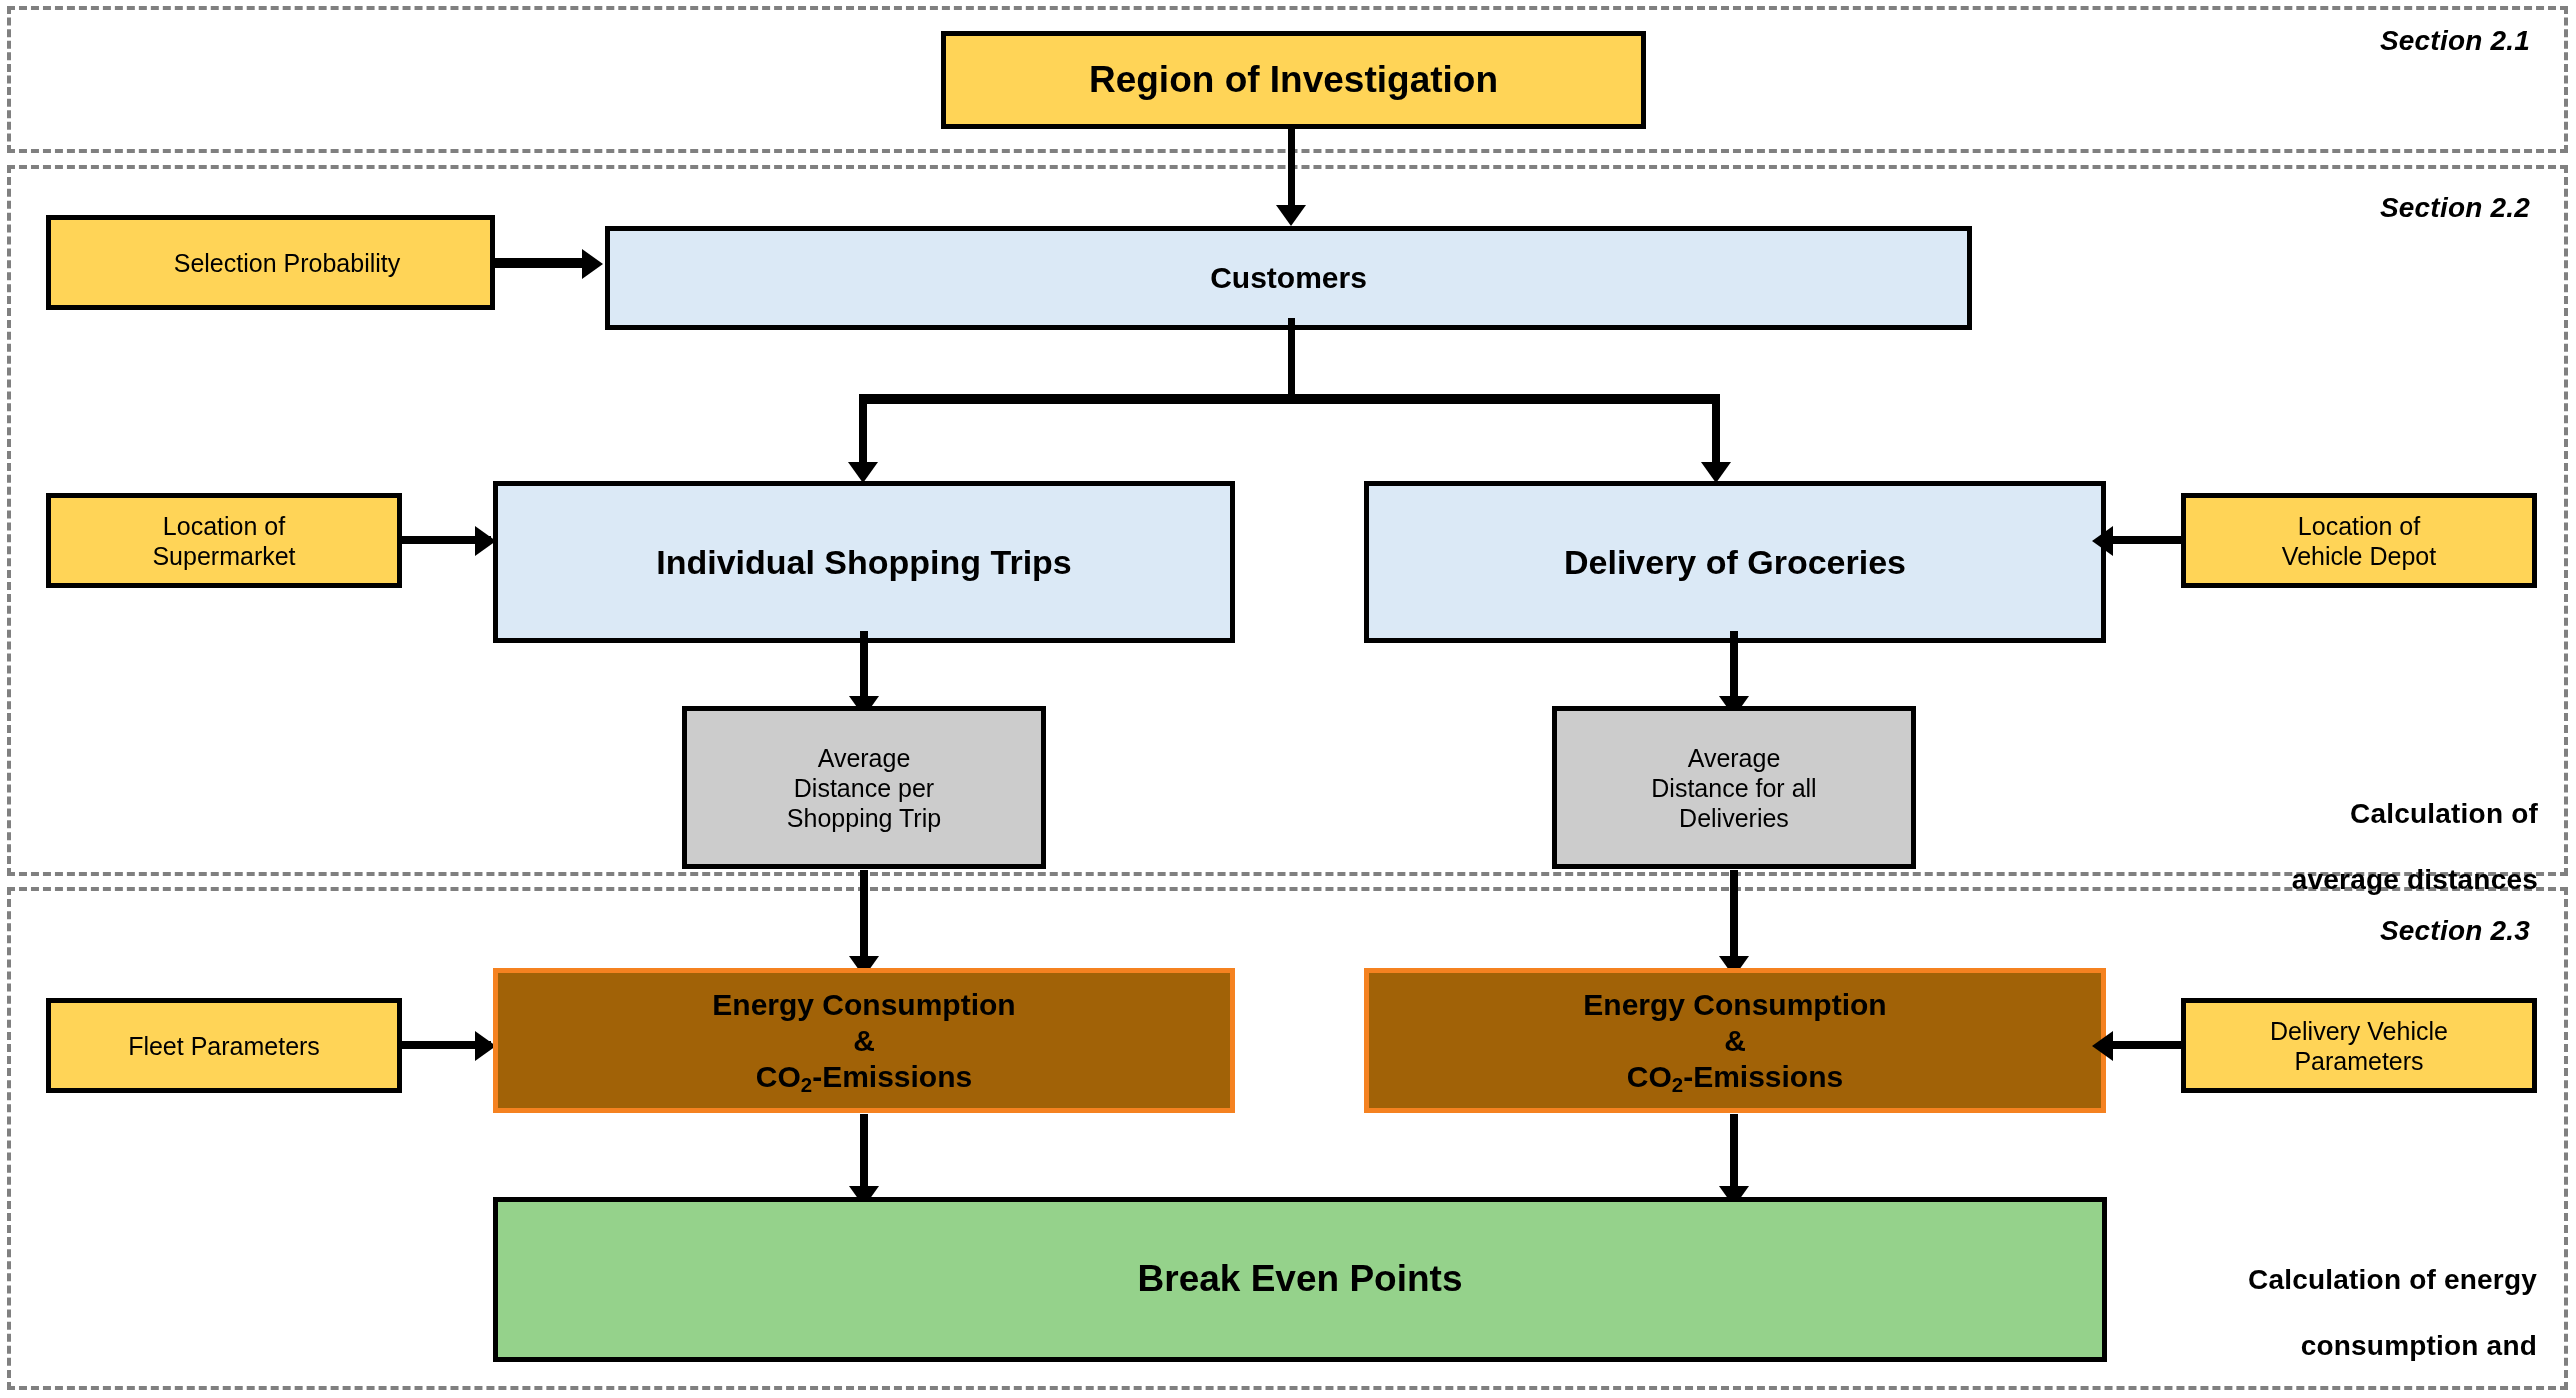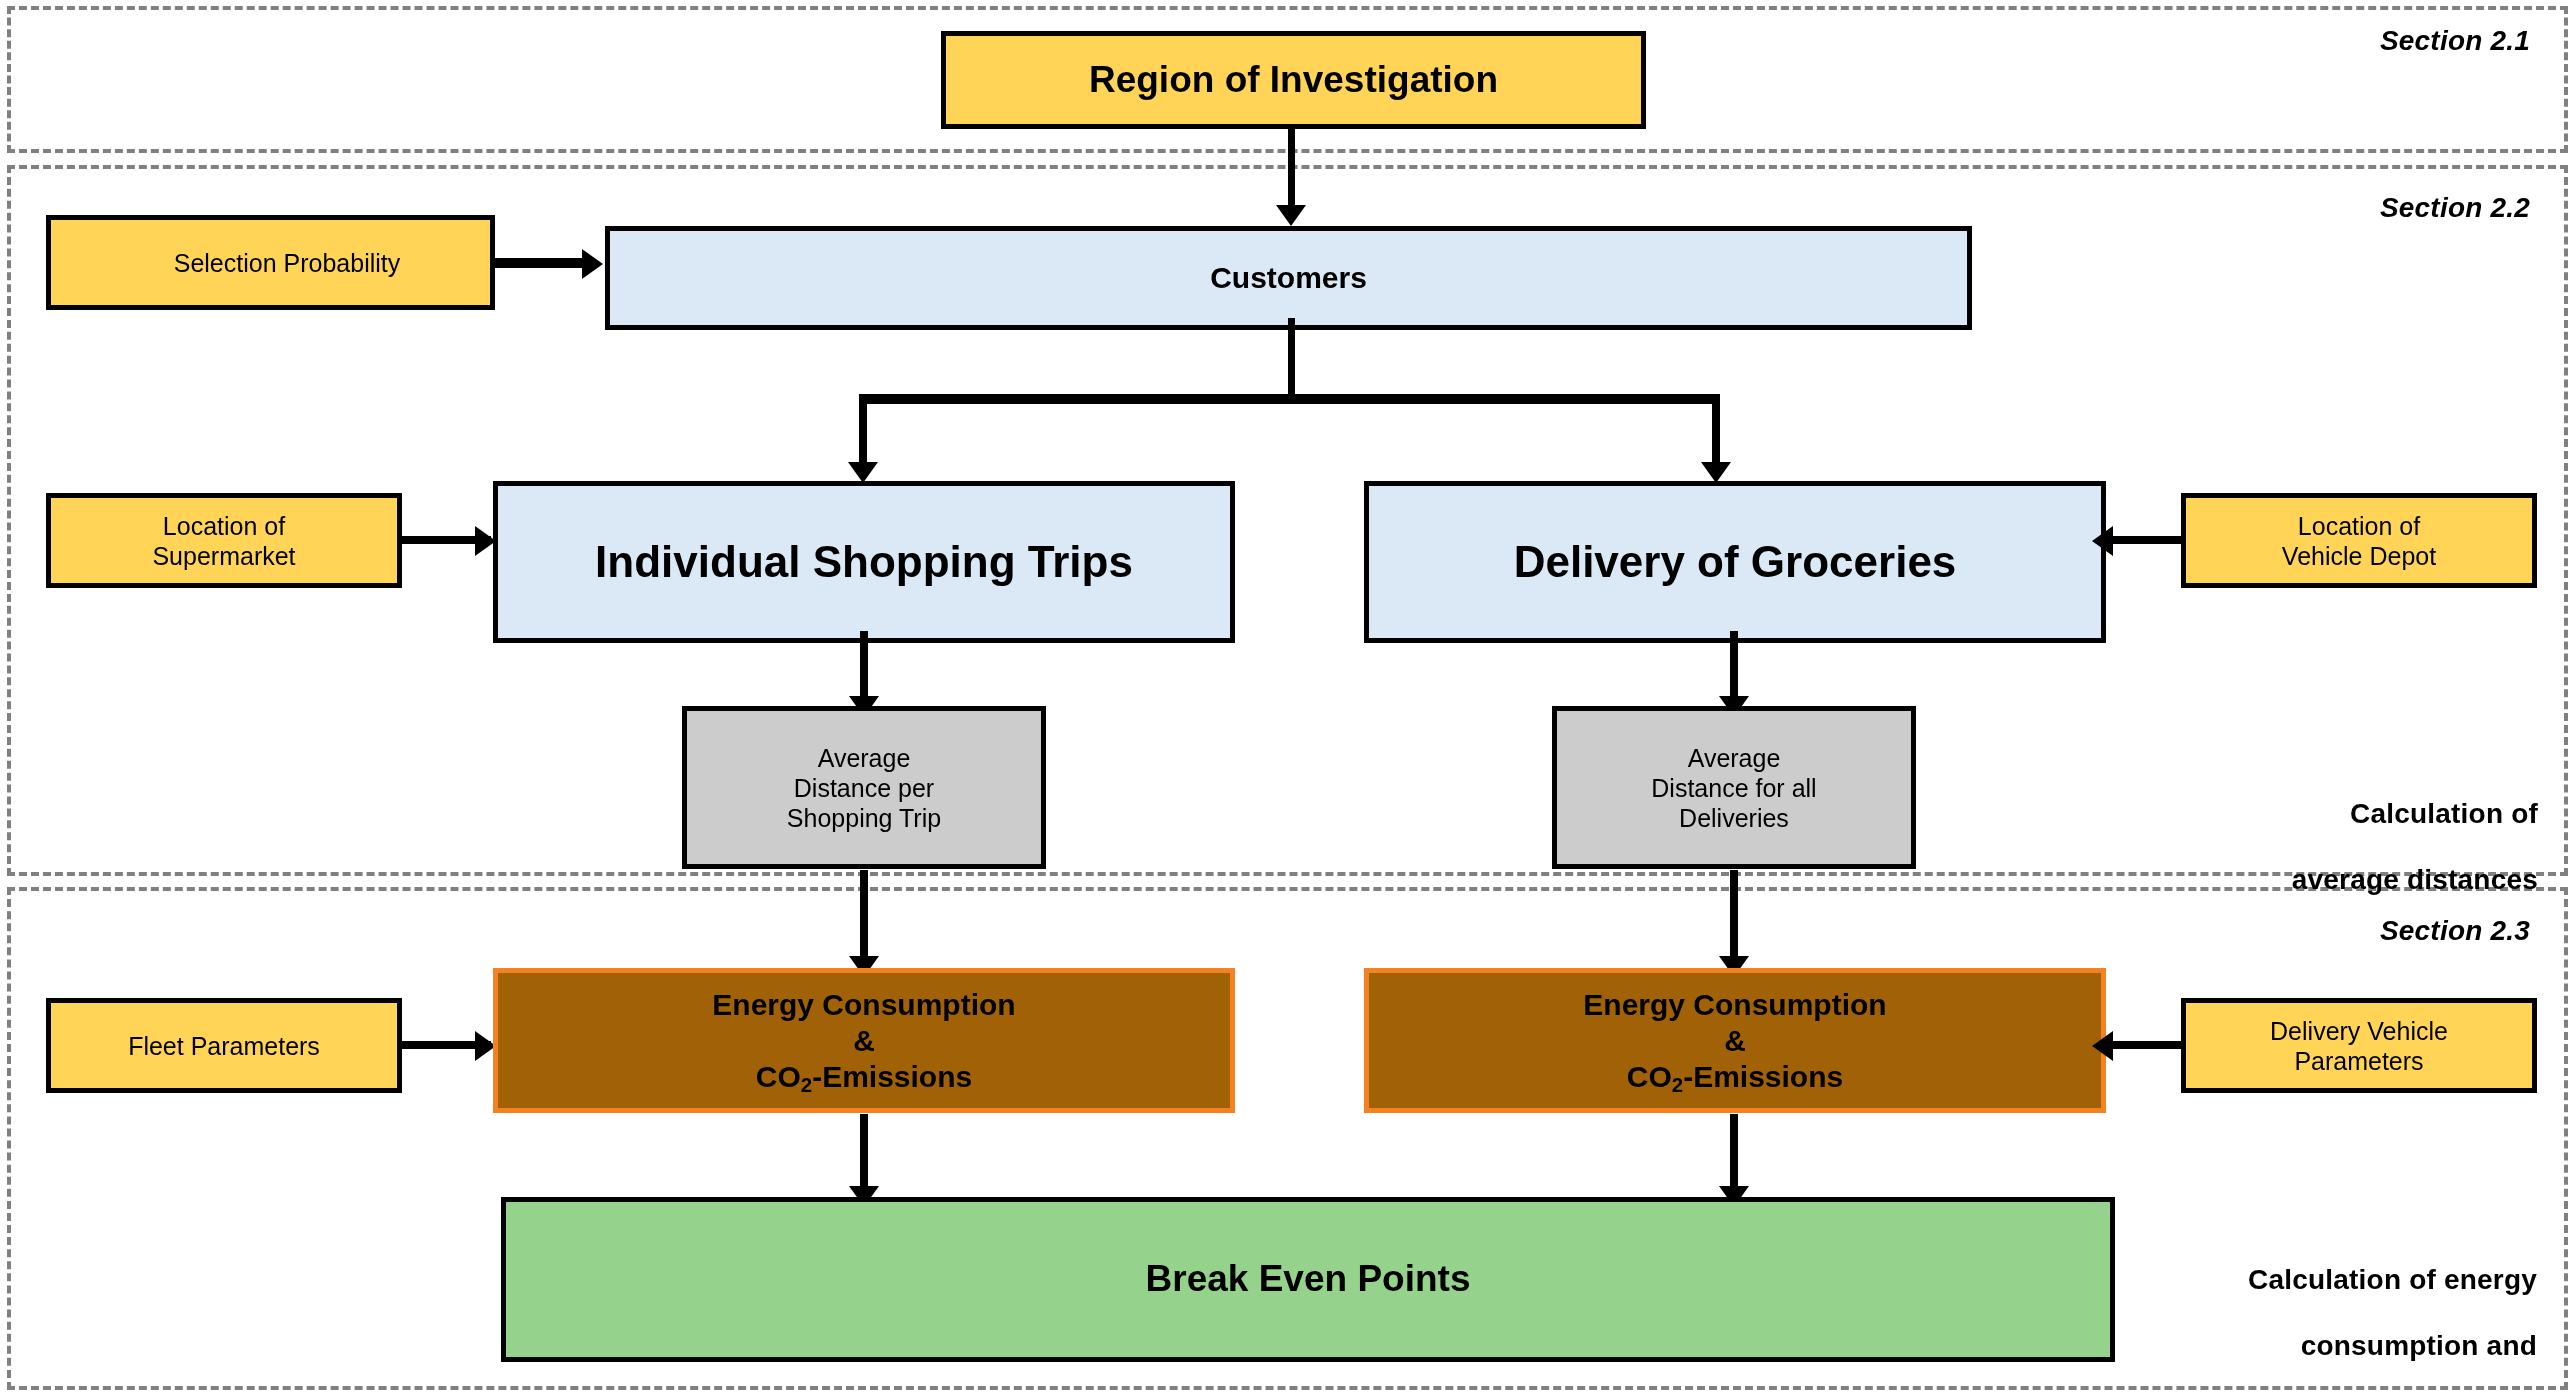--- a/index.html
+++ b/index.html
@@ -58,28 +58,28 @@
     border: 5.2px solid #000000;
   }
   .node.orange-border {
     border: 5.2px solid #f58220;
   }
 
   .fill-yellow  { background: #ffd457; }
   .fill-blue    { background: #dbe9f6; margin-top: 12px; }
   .fill-gray    { background: #cccccc; }
   .fill-orange  { background: #a16207; }
-  .fill-green   { background: #95d28b; margin-left: 8px; }
+  .fill-green   { background: #95d28b; }
 
   .t-bold   { font-weight: bold; }
   .t-reg    { font-weight: normal; }
 
   
   .fs-xl  { font-size: 37px; }   
-  .fs-lg  { font-size: 44px; }   
+  .fs-lg  { font-size: 34px; }   
   .fs-md  { font-size: 30px; }   
   .fs-sm  { font-size: 25px; }   
   .fs-sec { font-size: 28px; }   
 
   sub {
     font-size: 0.68em;
     vertical-align: baseline;
     position: relative;
     top: 0.28em;
   }

